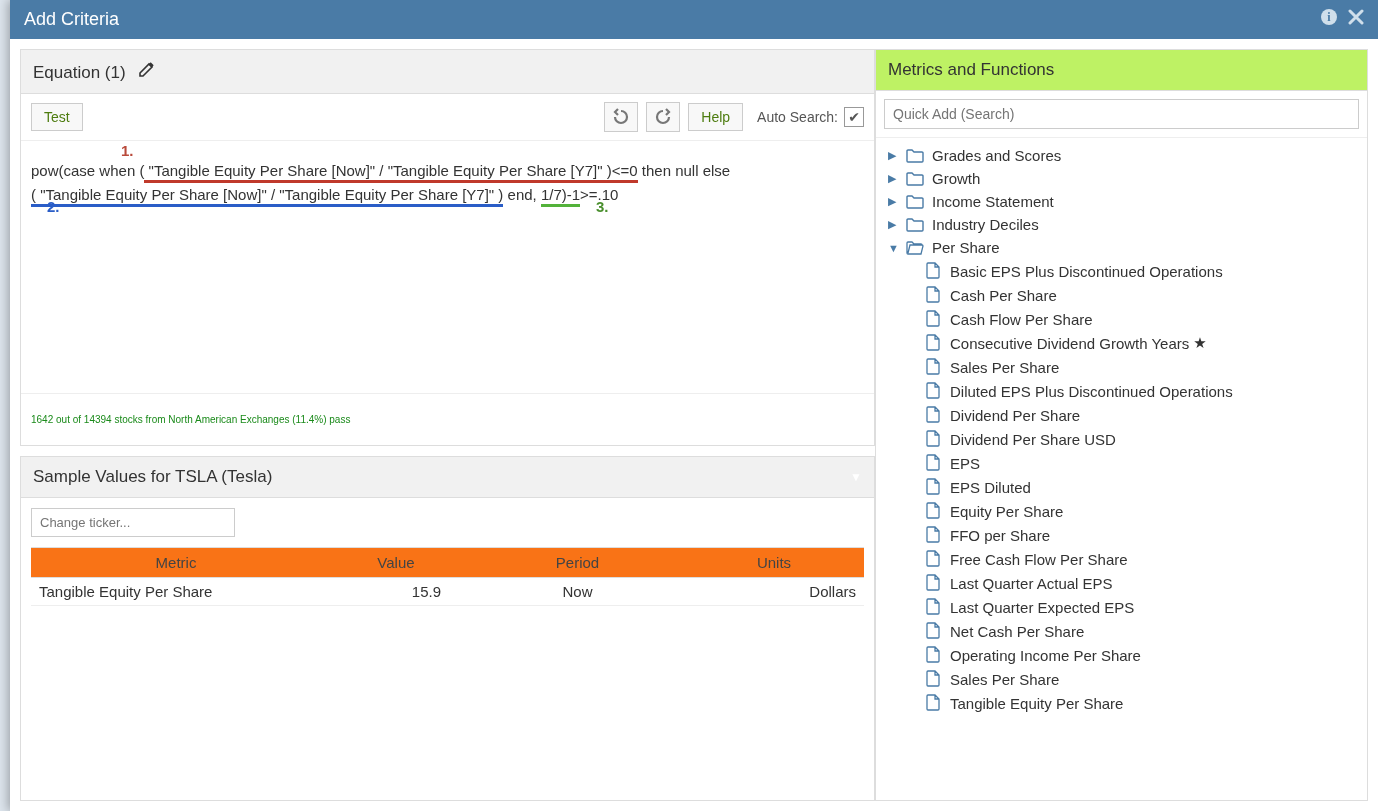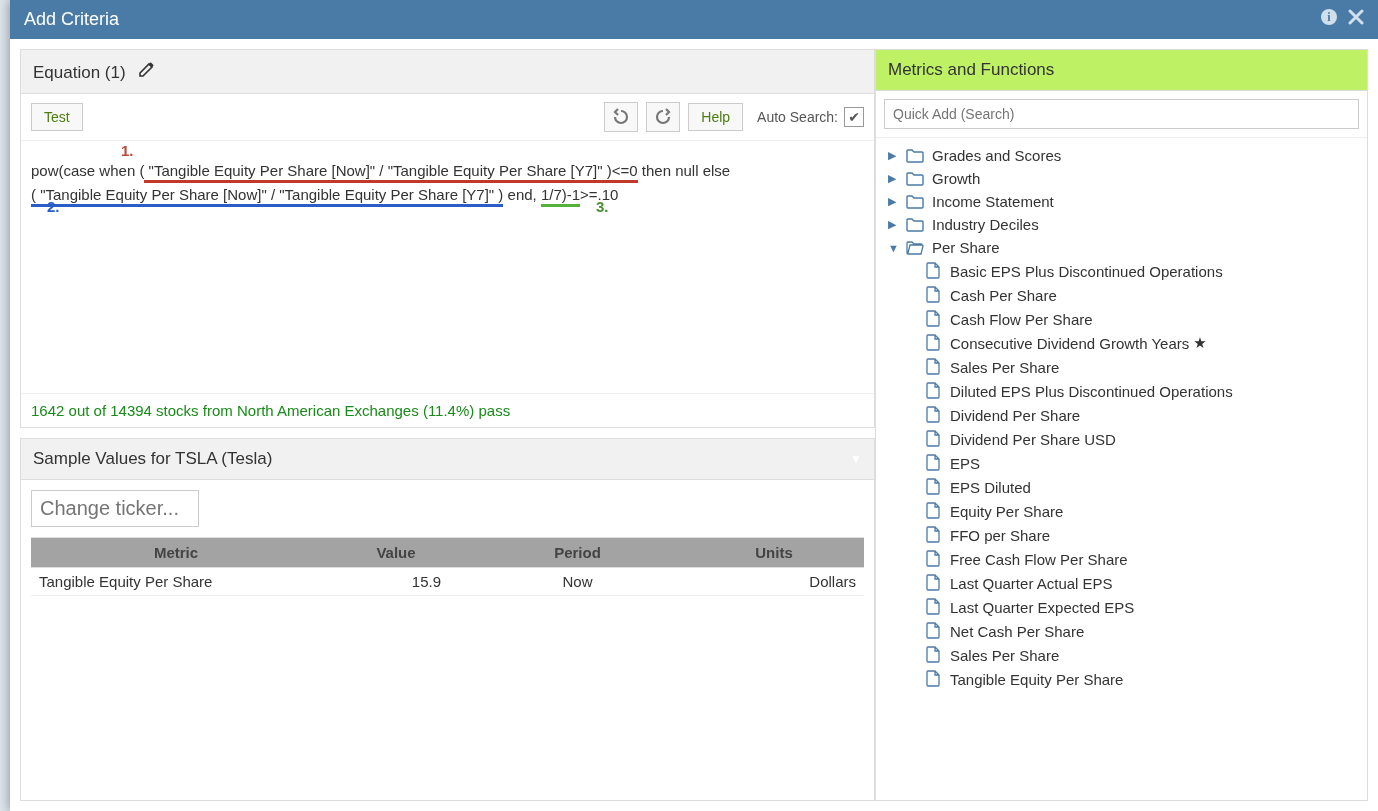--- a/index.html
+++ b/index.html
@@ -106,54 +106,54 @@
 }
 .editor .label-1 { color: #b94a3b; font-weight: bold; position: absolute; left: 100px; top: -2px; }
 .editor .label-2 { color: #2a5dc7; font-weight: bold; position: absolute; left: 26px; top: 54px; }
 .editor .label-3 { color: #4a8f2e; font-weight: bold; position: absolute; left: 575px; top: 54px; }
 .q { color: #333; }
 .underline-red { border-bottom: 3px solid #c0392b; padding-bottom: 1px; }
 .underline-blue { border-bottom: 3px solid #2a5dc7; padding-bottom: 1px; }
 .underline-green { border-bottom: 3px solid #53b23a; padding-bottom: 1px; }
 .result-line {
   color: #1a8a1a;
-  padding: 8px 10px;
+  padding: 20px 10px;
   border-top: 1px solid #eee;
-  font-size: 15px;
+  font-size: 10px;
 }
 .sample-header {
   background: #f1f1f1;
   border-bottom: 1px solid #ddd;
   padding: 10px 12px;
   font-size: 17px;
   display: flex;
   justify-content: space-between;
   align-items: center;
 }
 .chev { color: #fff; font-size: 12px; }
 .sample-body { padding: 10px; }
 .ticker-input {
-  width: 168px;
+  width: 204px;
   border: 1px solid #ccc;
   padding: 6px 8px;
-  font-size: 20px;
+  font-size: 13px;
   color: #888;
 }
 table.sample {
   width: 100%;
   border-collapse: collapse;
   margin-top: 10px;
   font-size: 15px;
 }
 table.sample th {
-  background: #a3a3a3;
+  background: #f97316;
   border-top: 1px solid #ddd;
   border-bottom: 1px solid #ddd;
   padding: 6px 8px;
-  font-weight: bold;
+  font-weight: normal;
   color: #444;
 }
 table.sample td {
   padding: 5px 8px;
   border-bottom: 1px solid #eee;
 }
 table.sample tr:nth-child(even) td { background: #f5f5f5; }
 .th-metric { text-align: center; width: 290px; }
 .th-value { text-align: center; width: 150px; }
 .th-period { text-align: center; }
@@ -511,20 +511,28 @@
               </svg>
             </span>
             <span>Net Cash Per Share</span>
           </div>
           <div class="tree-row level2">
             <span class="file-icon">
               <svg width="14" height="17" viewBox="0 0 14 17">
                 <path d="M2 1 L9 1 L13 5 L13 15 Q13 16 12 16 L2 16 Q1 16 1 15 L1 2 Q1 1 2 1 Z M9 1 L9 5 L13 5" fill="none" stroke="#4a7ba6" stroke-width="1.3"></path>
               </svg>
             </span>
+            <span>Operating Income Per Share</span>
+          </div>
+          <div class="tree-row level2">
+            <span class="file-icon">
+              <svg width="14" height="17" viewBox="0 0 14 17">
+                <path d="M2 1 L9 1 L13 5 L13 15 Q13 16 12 16 L2 16 Q1 16 1 15 L1 2 Q1 1 2 1 Z M9 1 L9 5 L13 5" fill="none" stroke="#4a7ba6" stroke-width="1.3"></path>
+              </svg>
+            </span>
             <span>Sales Per Share</span>
           </div>
           <div class="tree-row level2">
             <span class="file-icon">
               <svg width="14" height="17" viewBox="0 0 14 17">
                 <path d="M2 1 L9 1 L13 5 L13 15 Q13 16 12 16 L2 16 Q1 16 1 15 L1 2 Q1 1 2 1 Z M9 1 L9 5 L13 5" fill="none" stroke="#4a7ba6" stroke-width="1.3"></path>
               </svg>
             </span>
             <span>Tangible Equity Per Share</span>
           </div>

